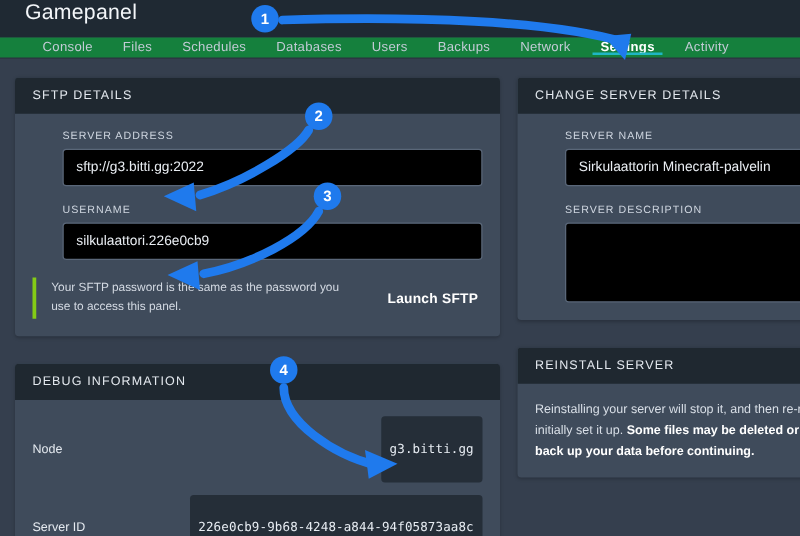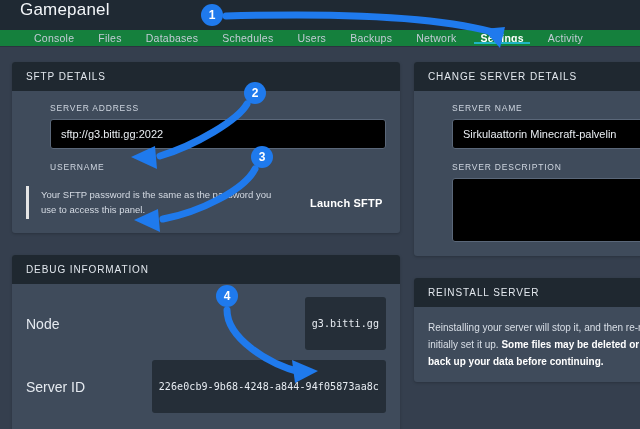--- a/index.html
+++ b/index.html
@@ -122,21 +122,21 @@
   }
 
   
   .note-row {
     display: flex;
     align-items: center;
     margin-top: 14px;
   }
   .note {
     flex: 1;
-    border-left: 3px solid #e5e5e5;
+    border-left: 3px solid #84cc16;
     padding: 2px 0 2px 12px;
     font-size: 9.5px;
     line-height: 1.55;
     color: #d4dae3;
     max-width: 258px;
   }
   .launch-btn {
     font-size: 11px;
     font-weight: bold;
     color: #ffffff;
@@ -147,21 +147,21 @@
   }
 
   
   .debug-body { padding: 8px 14px 14px 14px; }
   .debug-row {
     display: flex;
     align-items: center;
     justify-content: space-between;
     padding: 5px 0;
   }
-  .debug-key { font-size: 14px; color: #e5eaf0; }
+  .debug-key { font-size: 10px; color: #e5eaf0; }
   .code {
     background: #252e38;
     border-radius: 3px;
     padding: 21px 7px;
     font-family: "DejaVu Sans Mono", "Liberation Mono", monospace;
     font-size: 10px;
     color: #e7ecf2;
     letter-spacing: .1px;
   }
 
@@ -199,22 +199,22 @@
 </head>
 <body>
 
 <div class="topbar">
   <div class="brand">Gamepanel</div>
 </div>
 
 <div class="navbar">
   <div class="nav-item">Console</div>
   <div class="nav-item">Files</div>
+  <div class="nav-item">Schedules</div>
   <div class="nav-item">Databases</div>
-  <div class="nav-item">Schedules</div>
   <div class="nav-item">Users</div>
   <div class="nav-item">Backups</div>
   <div class="nav-item">Network</div>
   <div class="nav-item active">Settings</div>
   <div class="nav-item">Activity</div>
 </div>
 
 <div class="content">
 
   <div class="col-left">
@@ -223,20 +223,21 @@
       <div class="card-head">SFTP DETAILS</div>
       <div class="card-body">
 
         <div class="field-group">
           <span class="field-label">SERVER ADDRESS</span>
           <input class="input" type="text" readonly="" value="sftp://g3.bitti.gg:2022" style="">
         </div>
 
         <div class="field-group">
           <span class="field-label">USERNAME</span>
+          <input class="input" type="text" readonly="" value="silkulaattori.226e0cb9" style="">
         </div>
 
         <div class="note-row">
           <div class="note">Your SFTP password is the same as the password you use to access this panel.</div>
           <div class="launch-btn">Launch SFTP</div>
         </div>
 
       </div>
     </div>
 

